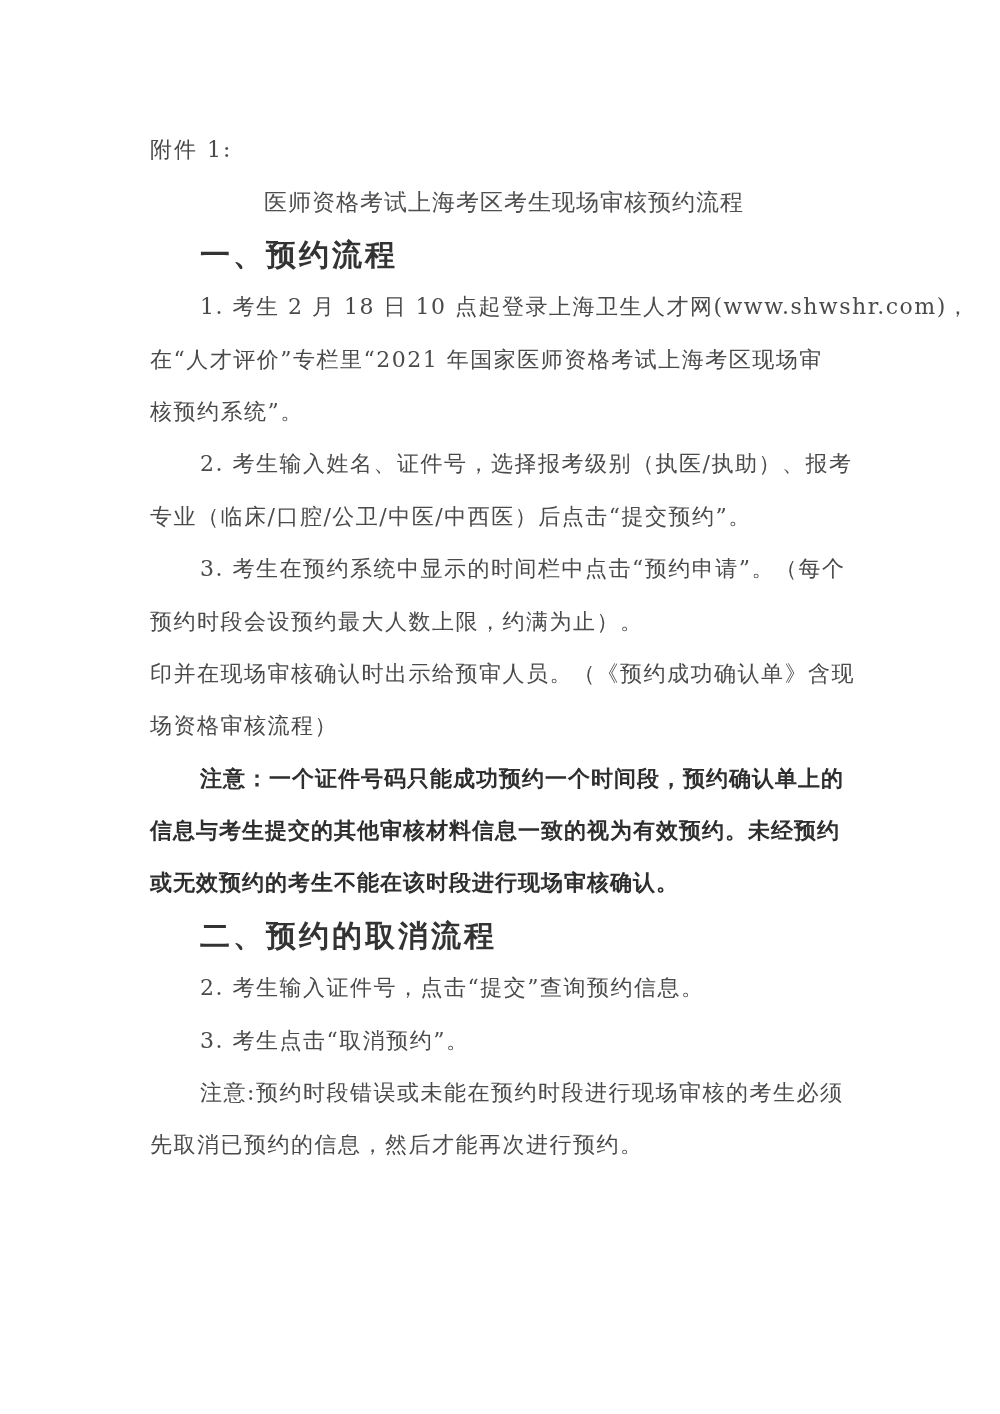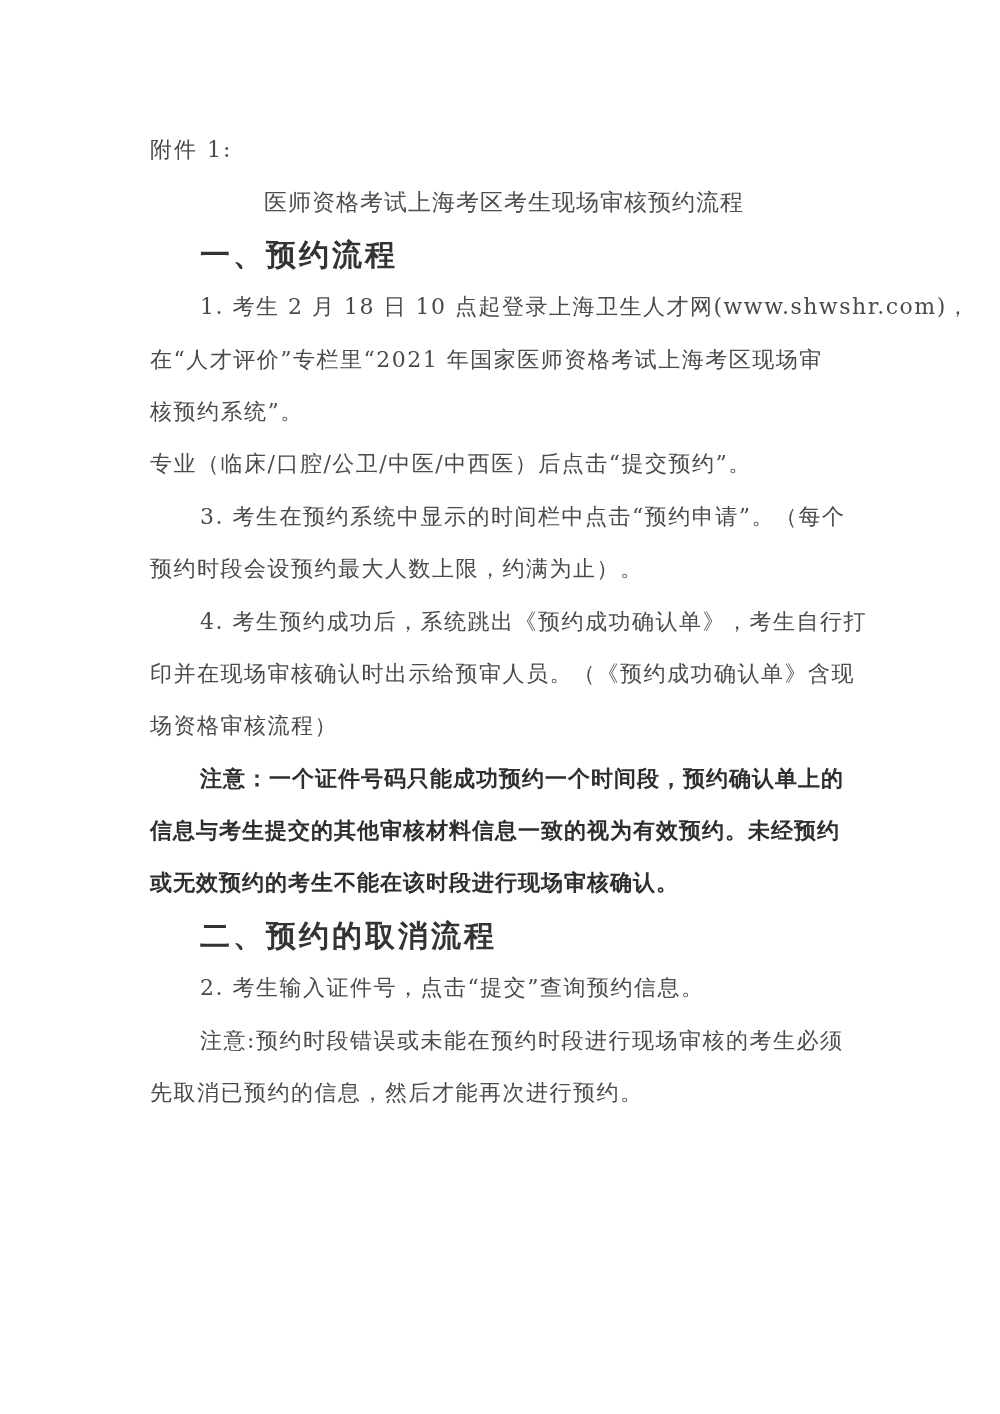--- a/index.html
+++ b/index.html
@@ -60,27 +60,28 @@
 <body>
 
 <div class="page">
   <div class="content">
       <div class="line label">附件 1:</div>
       <div class="line title">医师资格考试上海考区考生现场审核预约流程</div>
       <div class="line heading indent">一、预约流程</div>
       <div class="line body indent">1. 考生 2 月 18 日 10 点起登录上海卫生人才网(www.shwshr.com)，</div>
       <div class="line body">在“人才评价”专栏里“2021 年国家医师资格考试上海考区现场审</div>
       <div class="line body">核预约系统”。</div>
+      <div class="line body indent">2. 考生输入姓名、证件号，选择报考级别（执医/执助）、报考</div>
       <div class="line body">专业（临床/口腔/公卫/中医/中西医）后点击“提交预约”。</div>
       <div class="line body indent">3. 考生在预约系统中显示的时间栏中点击“预约申请”。（每个</div>
       <div class="line body">预约时段会设预约最大人数上限，约满为止）。</div>
-      <div class="line body indent">4. 考生预约成功后，系统跳出《预约成功确认单》，考生自行打</div>
       <div class="line body">印并在现场审核确认时出示给预审人员。（《预约成功确认单》含现</div>
       <div class="line body">场资格审核流程）</div>
       <div class="line note indent">注意：一个证件号码只能成功预约一个时间段，预约确认单上的</div>
       <div class="line note">信息与考生提交的其他审核材料信息一致的视为有效预约。未经预约</div>
       <div class="line note">或无效预约的考生不能在该时段进行现场审核确认。</div>
       <div class="line heading indent">二、预约的取消流程</div>
       <div class="line body indent">2. 考生输入证件号，点击“提交”查询预约信息。</div>
+      <div class="line body indent">3. 考生点击“取消预约”。</div>
       <div class="line body indent">注意:预约时段错误或未能在预约时段进行现场审核的考生必须</div>
       <div class="line body">先取消已预约的信息，然后才能再次进行预约。</div>
     </div>
 </div>
 
 </body></html>

